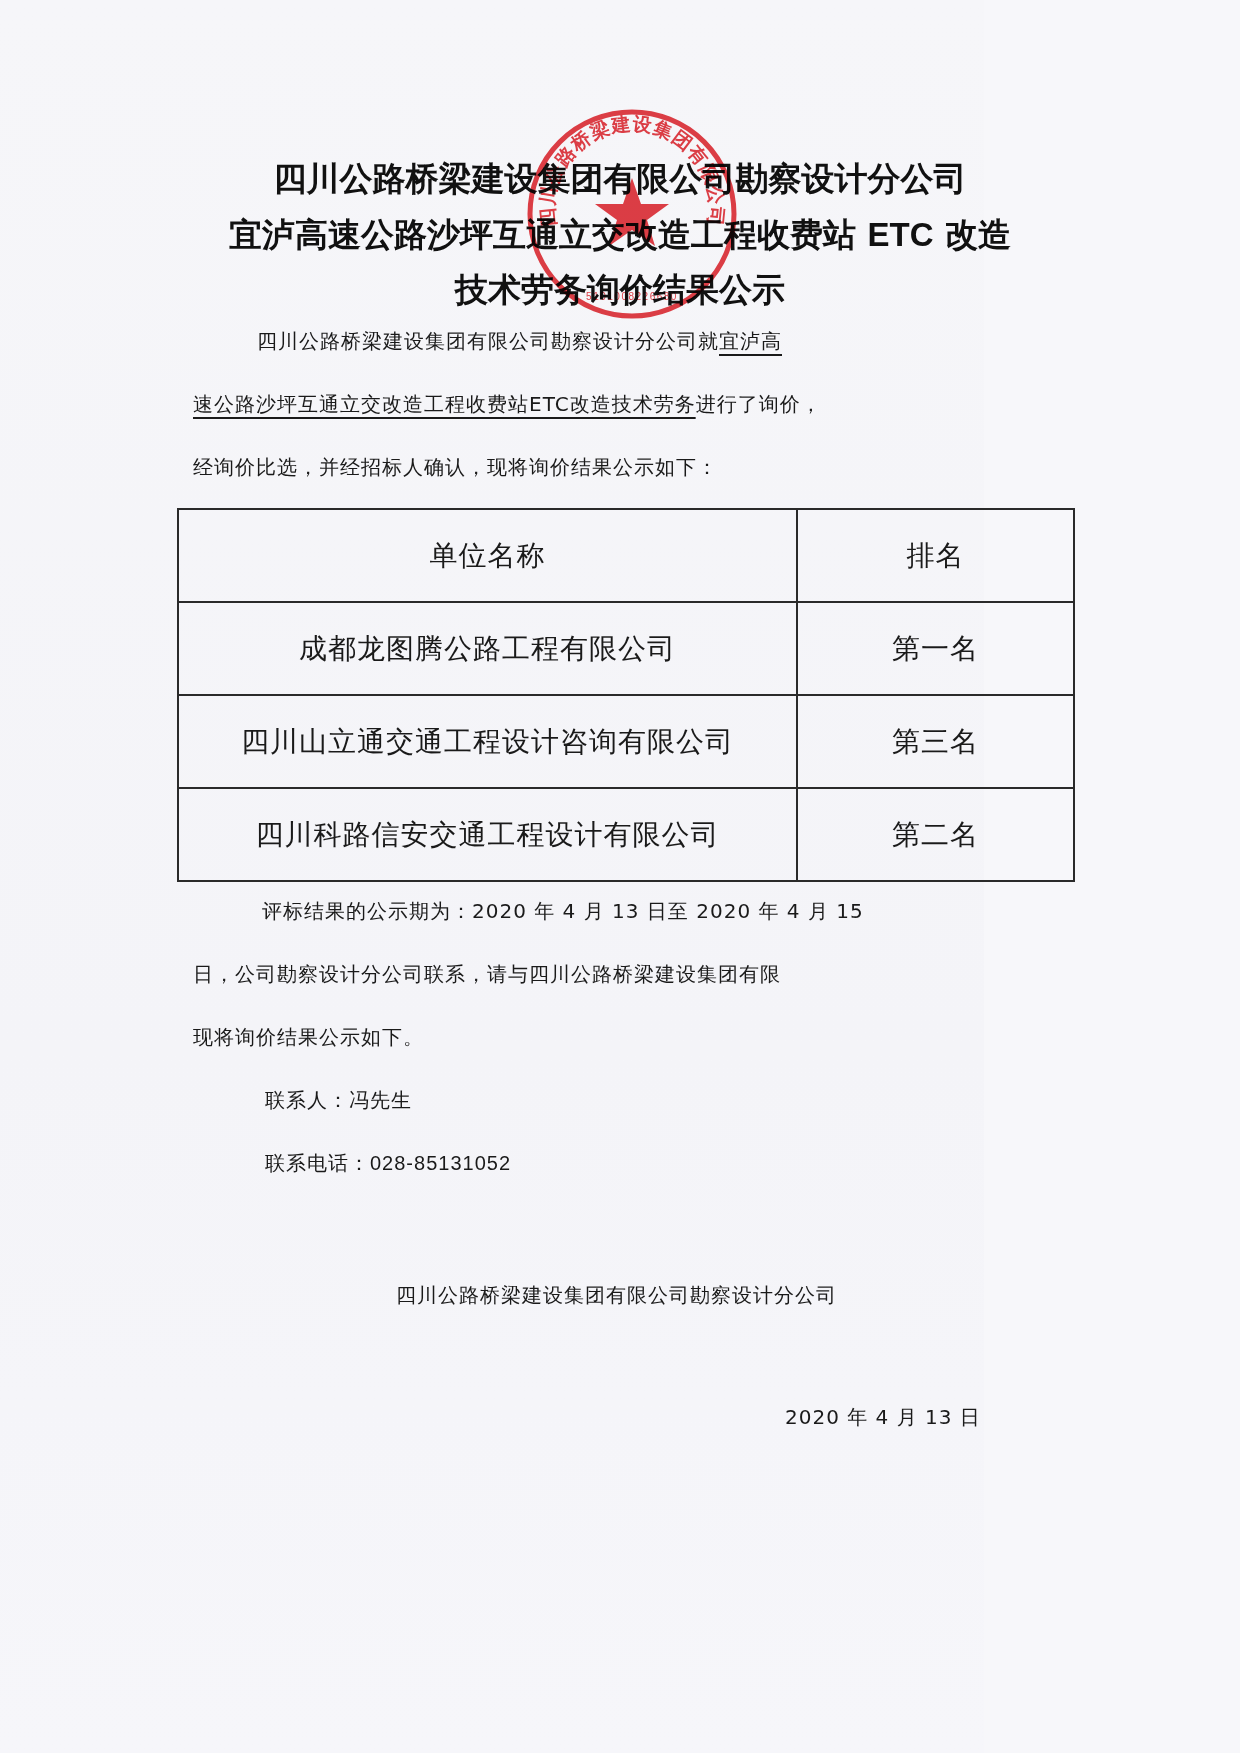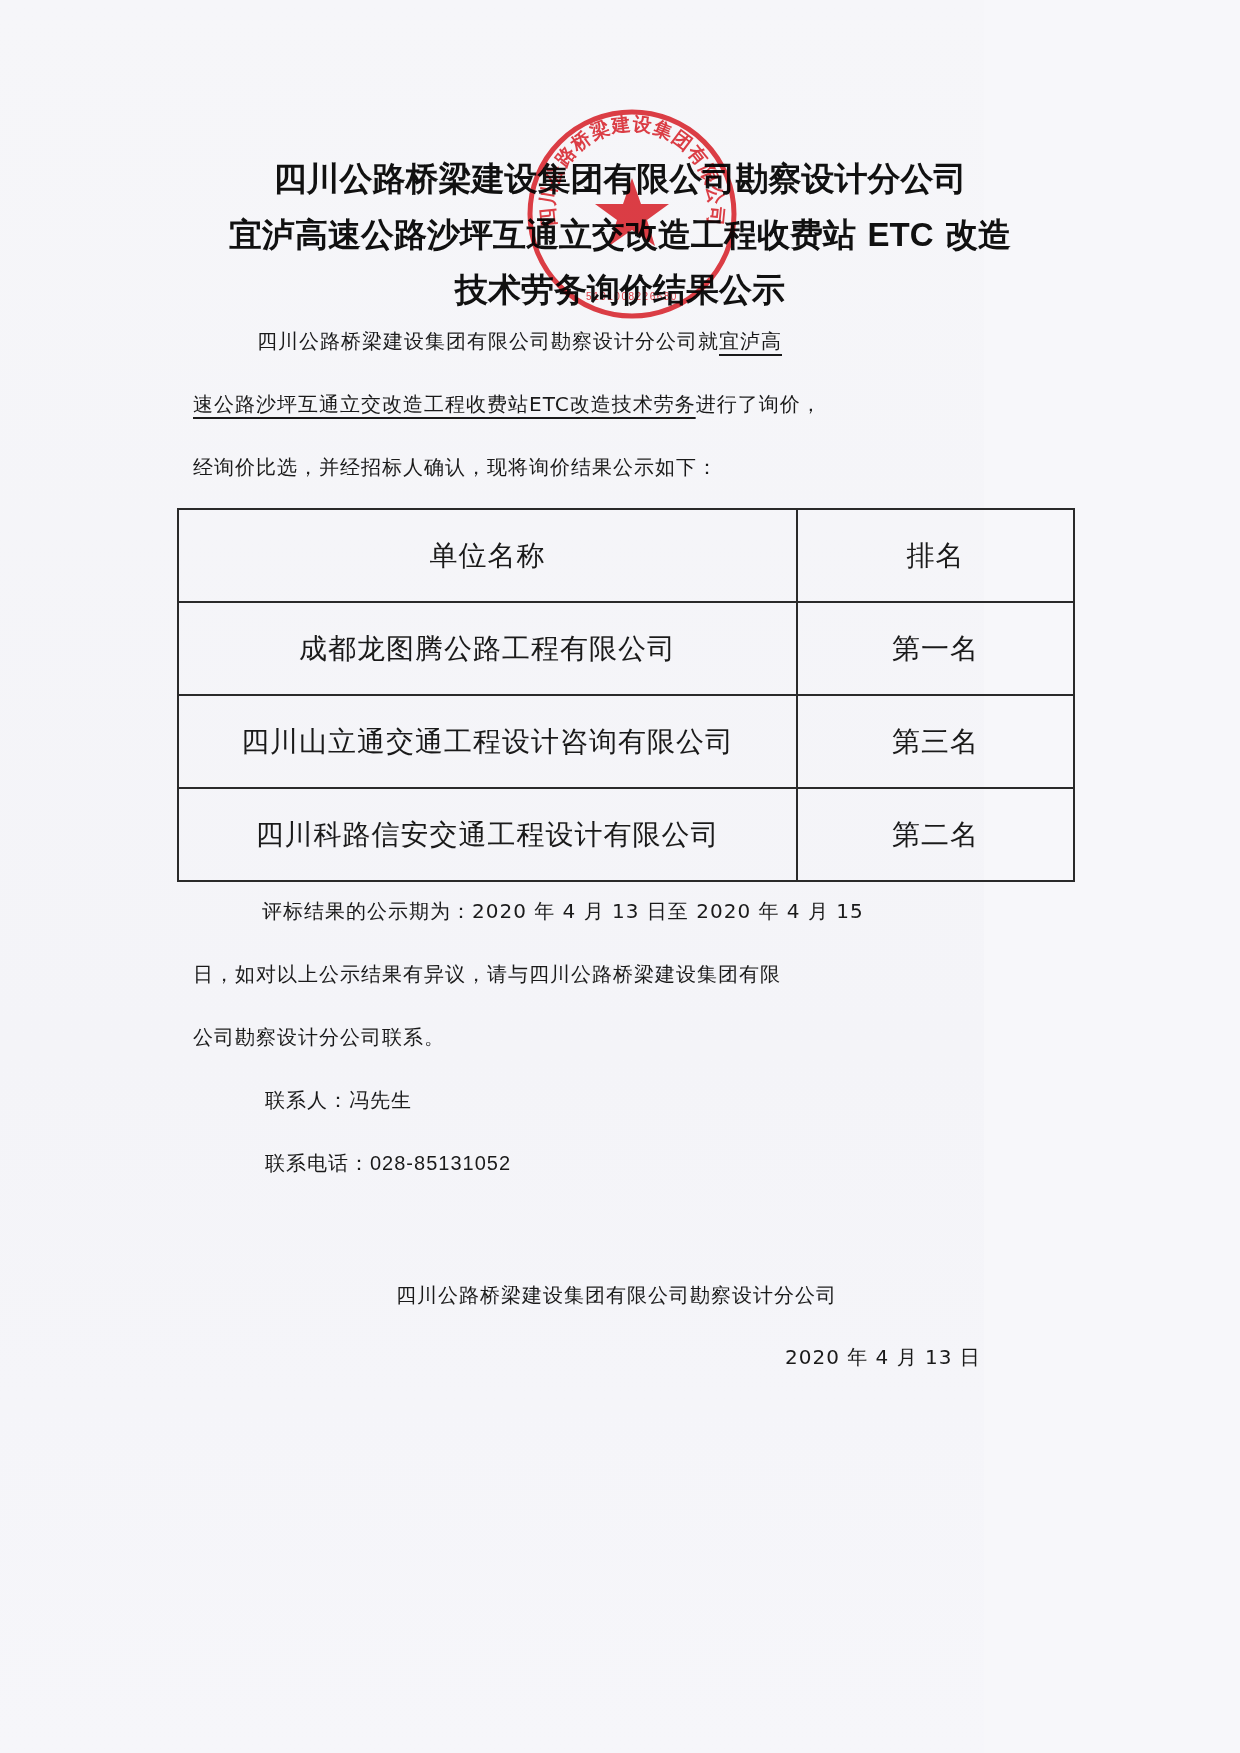--- a/index.html
+++ b/index.html
@@ -119,32 +119,32 @@
       <td>第三名</td>
     </tr>
     <tr>
       <td>四川科路信安交通工程设计有限公司</td>
       <td>第二名</td>
     </tr>
   </tbody>
     </table>
 
   <div class="para" style="left:262px; top:898px;">评标结果的公示期为：2020 年 4 月 13 日至 2020 年 4 月 15</div>
-  <div class="para" style="left:193px; top:961px;">日，如对以上公示结果有异议，请与四川公路桥梁建设集团有限</div>
-  <div class="para" style="left:193px; top:1024px;">公司勘察设计分公司联系。</div>
+  <div class="para" style="left:193px; top:961px;">日，公司勘察设计分公司联系，请与四川公路桥梁建设集团有限</div>
+  <div class="para" style="left:193px; top:1024px;">现将询价结果公示如下。</div>
 
   <div class="para" style="left:265px; top:1087px;">
     <span>联系人：</span><span>冯先生</span>
   </div>
   <div class="para" style="left:265px; top:1150px;">
     <span>联系电话：</span><span class="num">028-85131052</span>
   </div>
 
   <div class="para" style="left:396px; top:1282px;">四川公路桥梁建设集团有限公司勘察设计分公司</div>
-  <div class="para" style="left:785px; top:1344px;">2020 年 4 月 13 日</div>
+  <div class="para" style="left:785px; top:1404px;">2020 年 4 月 13 日</div>
 
   <svg class="stamp" viewBox="0 0 212 212">
     <defs>
       <path id="sealArc" d="M 30 118 A 78 78 0 1 1 182 118" fill="none"></path>
     </defs>
     <circle cx="106" cy="106" r="102" fill="none" stroke="#e0242c" stroke-width="5"></circle>
     <text font-size="19" font-weight="bold" fill="#e0242c" letter-spacing="1">
       <textPath href="#sealArc" startOffset="0">四川公路桥梁建设集团有限公司勘察设计分公司</textPath>
     </text>
     <polygon points="106,70 115,96 143,96 121,112 129,138 106,122 83,138 91,112 69,96 97,96" fill="#e0242c"></polygon>

